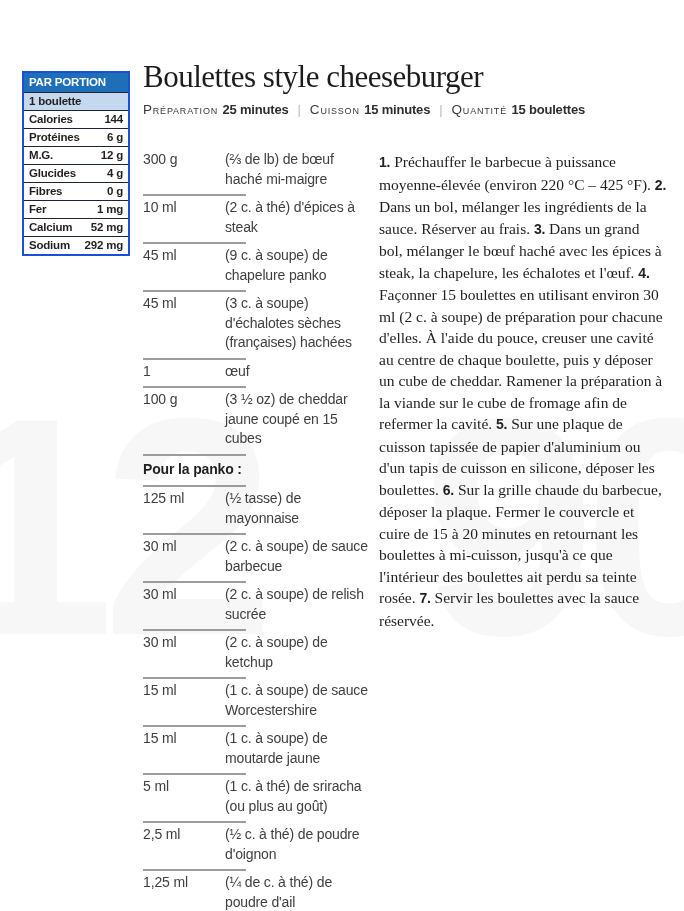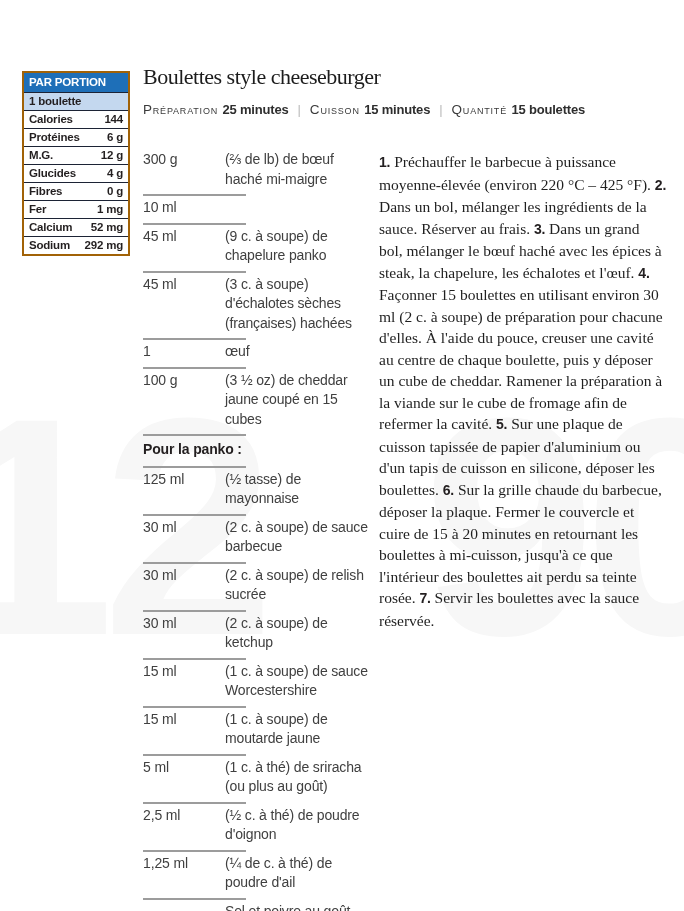--- a/index.html
+++ b/index.html
@@ -13,34 +13,34 @@
     font-family:"Liberation Sans", sans-serif; font-weight:bold;
     font-size:310px; line-height:1; color:#f7f7f7; letter-spacing:-12px;
     user-select:none; pointer-events:none;
   }
   .wm-left  { left:-58px; }
   .wm-right { right:-60px; }
 
   
   .nutrition {
     position:absolute; left:22px; top:71px; width:108px; z-index:2;
-    background:#ffffff; border:2px solid #a16207; box-sizing:border-box;
+    background:#ffffff; border:2px solid #1d4ed8; box-sizing:border-box;
     font-size:11.5px; font-weight:bold; letter-spacing:-0.2px; color:#231f20;
   }
   .nut-header    { background:#1e6fb8; color:#ffffff; padding:3px 5px 4px; }
   .nut-subheader { background:#c4d8ef; padding:2px 5px 3px; border-top:1.5px solid #1c2335; }
   .nut-row { display:flex; justify-content:space-between; padding:2px 5px 3px;
              border-top:1.5px solid #1c2335; }
   .nut-value { white-space:nowrap; }
 
   
   .content { position:absolute; left:143px; top:58px; width:524px; z-index:1; }
   .title {
     margin:0; font-family:"Liberation Serif", serif; font-weight:400;
-    font-size:22px; line-height:38px; letter-spacing:-0.5px; color:#1c1c1c;
+    font-size:31px; line-height:38px; letter-spacing:-0.5px; color:#1c1c1c;
   }
   .meta { margin-top:6px; display:flex; align-items:baseline; font-size:13px; color:#2e2e2e; }
   .meta-pair  { white-space:nowrap; }
   .meta-label { font-variant:small-caps; letter-spacing:0.8px; font-size:13.5px; color:#3a3a3a; }
   .meta-value { font-weight:bold; letter-spacing:-0.2px; }
   .meta-sep   { color:#b9b9b9; padding:0 9px; }
 
   .columns { display:flex; margin-top:31px; }
 
   .ingredients { width:228px; flex:none; font-size:14px; line-height:19.5px;
@@ -135,20 +135,21 @@
       <section class="ingredients">
         <div id="ing-rows">
   <div class="ing-row">
     <span class="qty">300 g</span>
     <span class="desc">(⅔ de lb) de bœuf haché mi-maigre</span>
     <span class="rule"></span>
   </div>
 
   <div class="ing-row">
     <span class="qty">10 ml</span>
+    <span class="desc">(2 c. à thé) d'épices à steak</span>
     <span class="rule"></span>
   </div>
 
   <div class="ing-row">
     <span class="qty">45 ml</span>
     <span class="desc">(9 c. à soupe) de chapelure panko</span>
     <span class="rule"></span>
   </div>
 
   <div class="ing-row">

